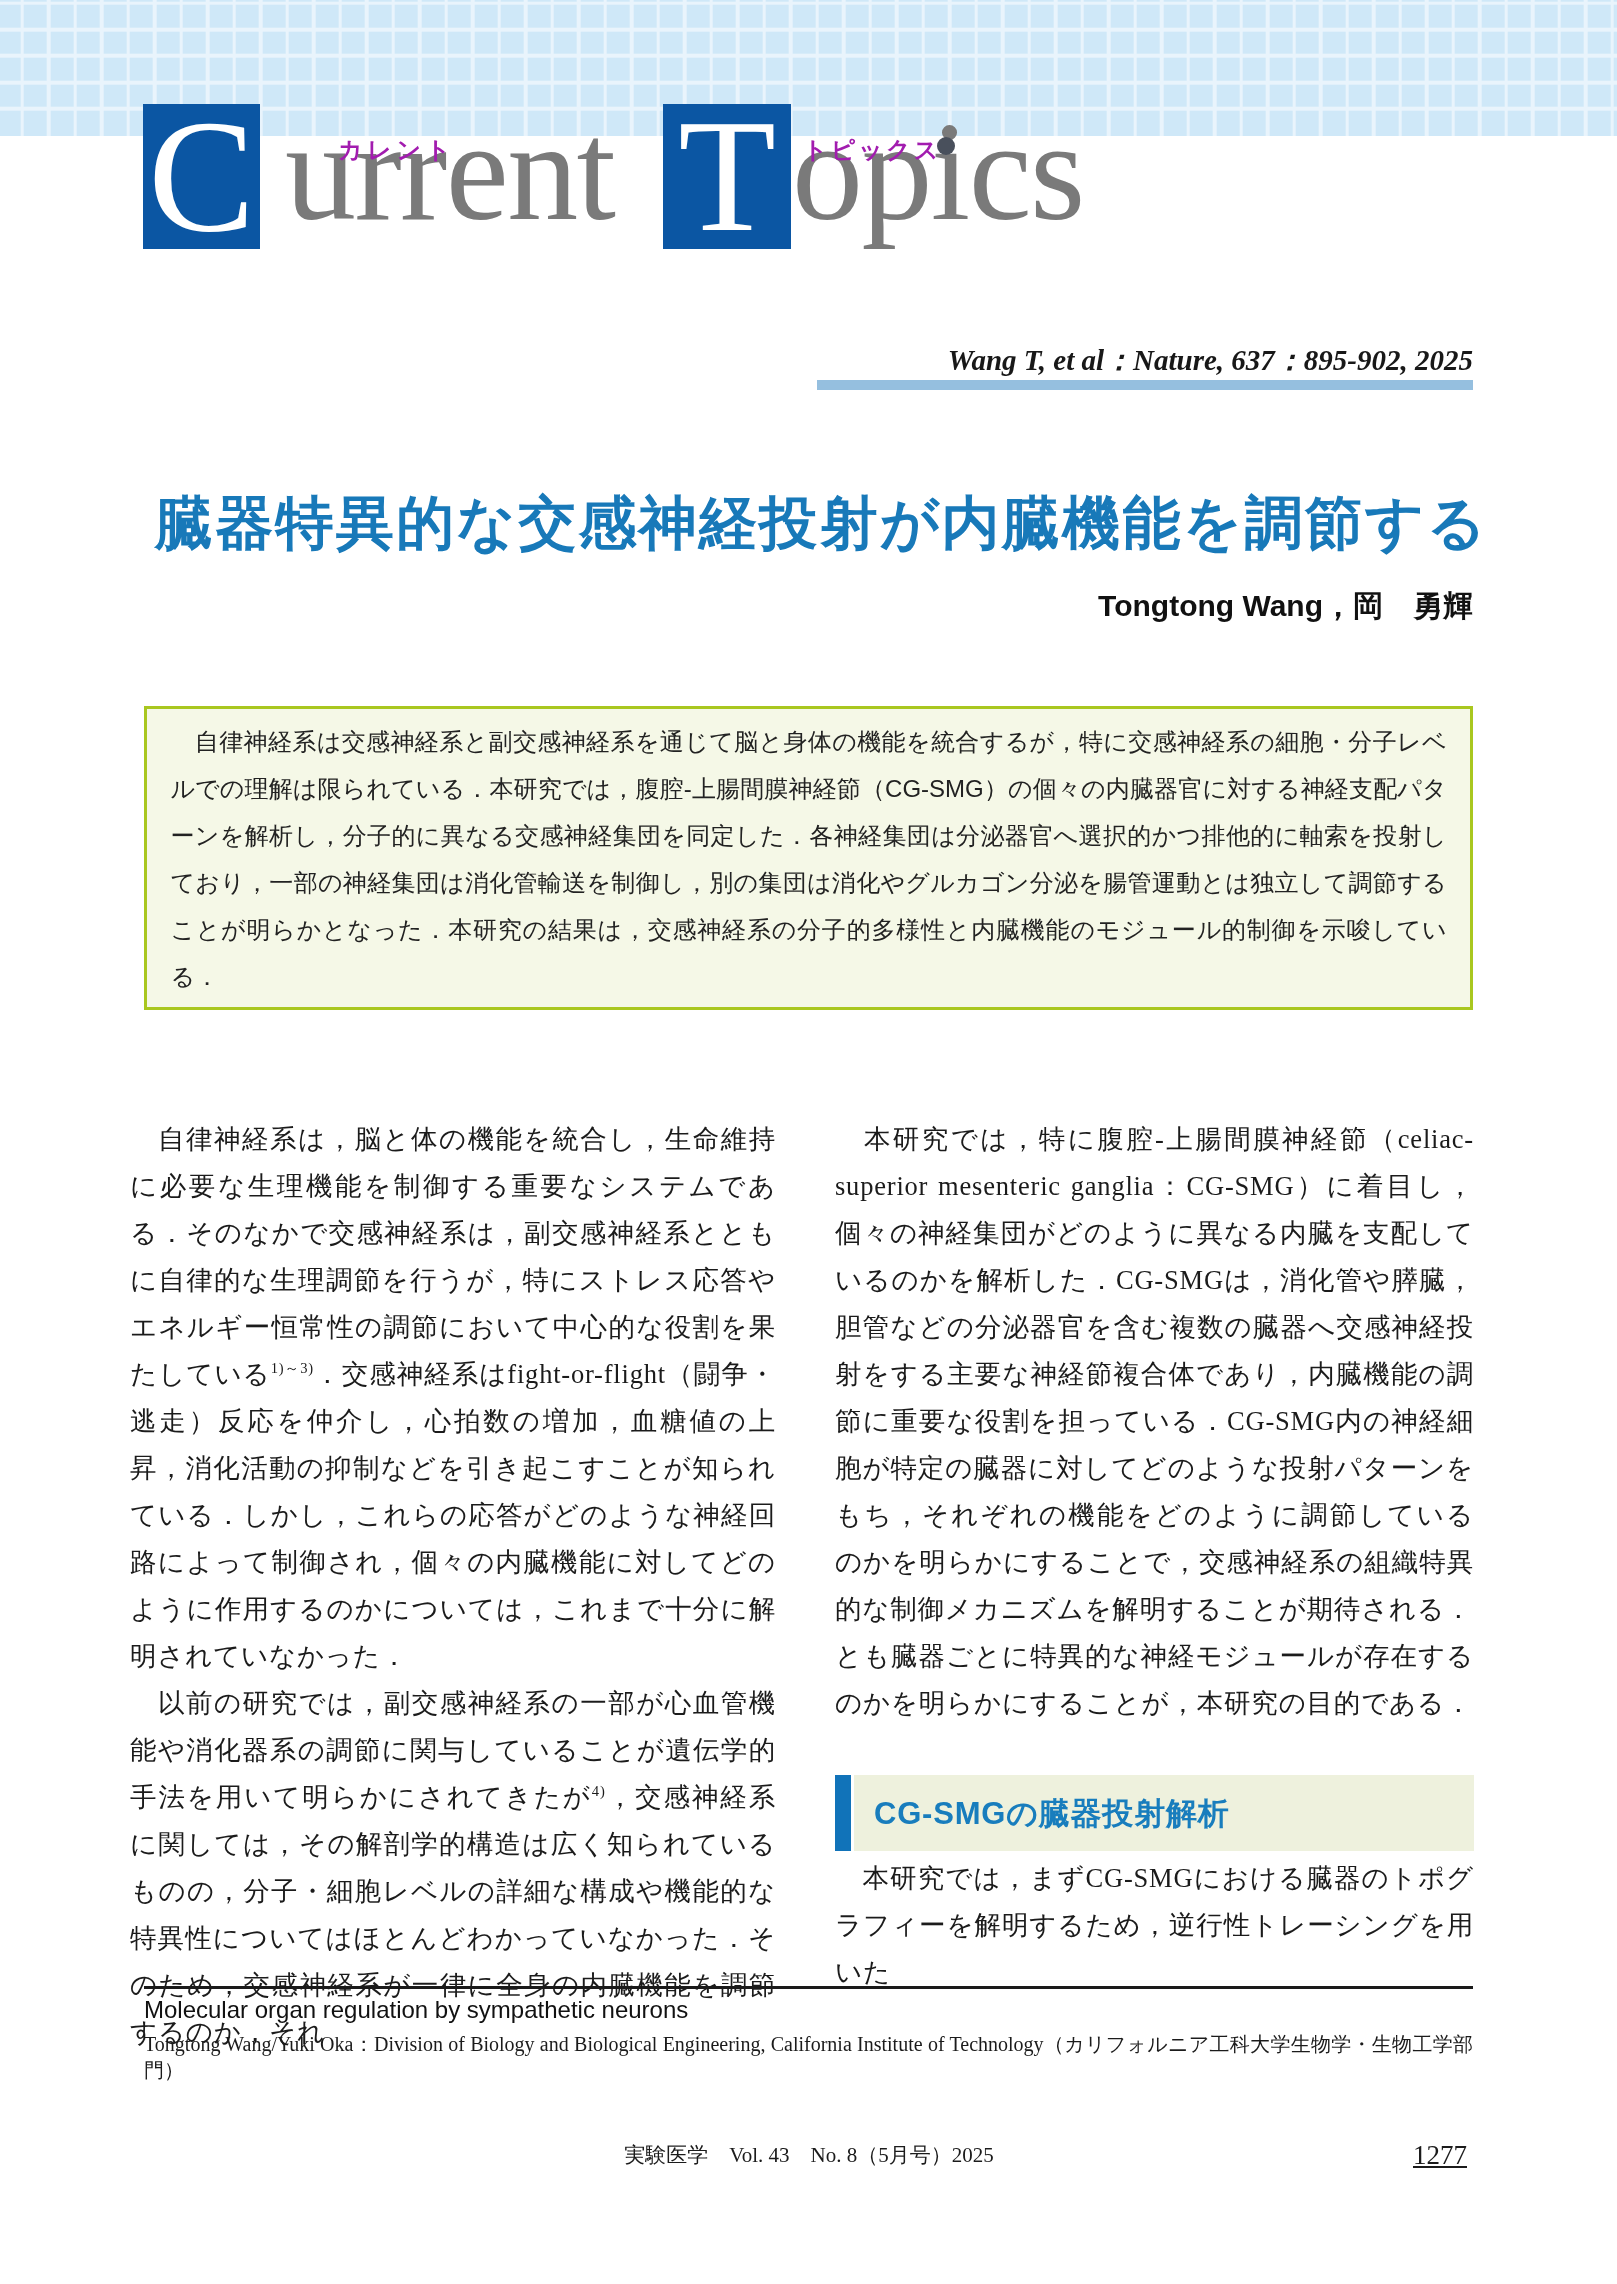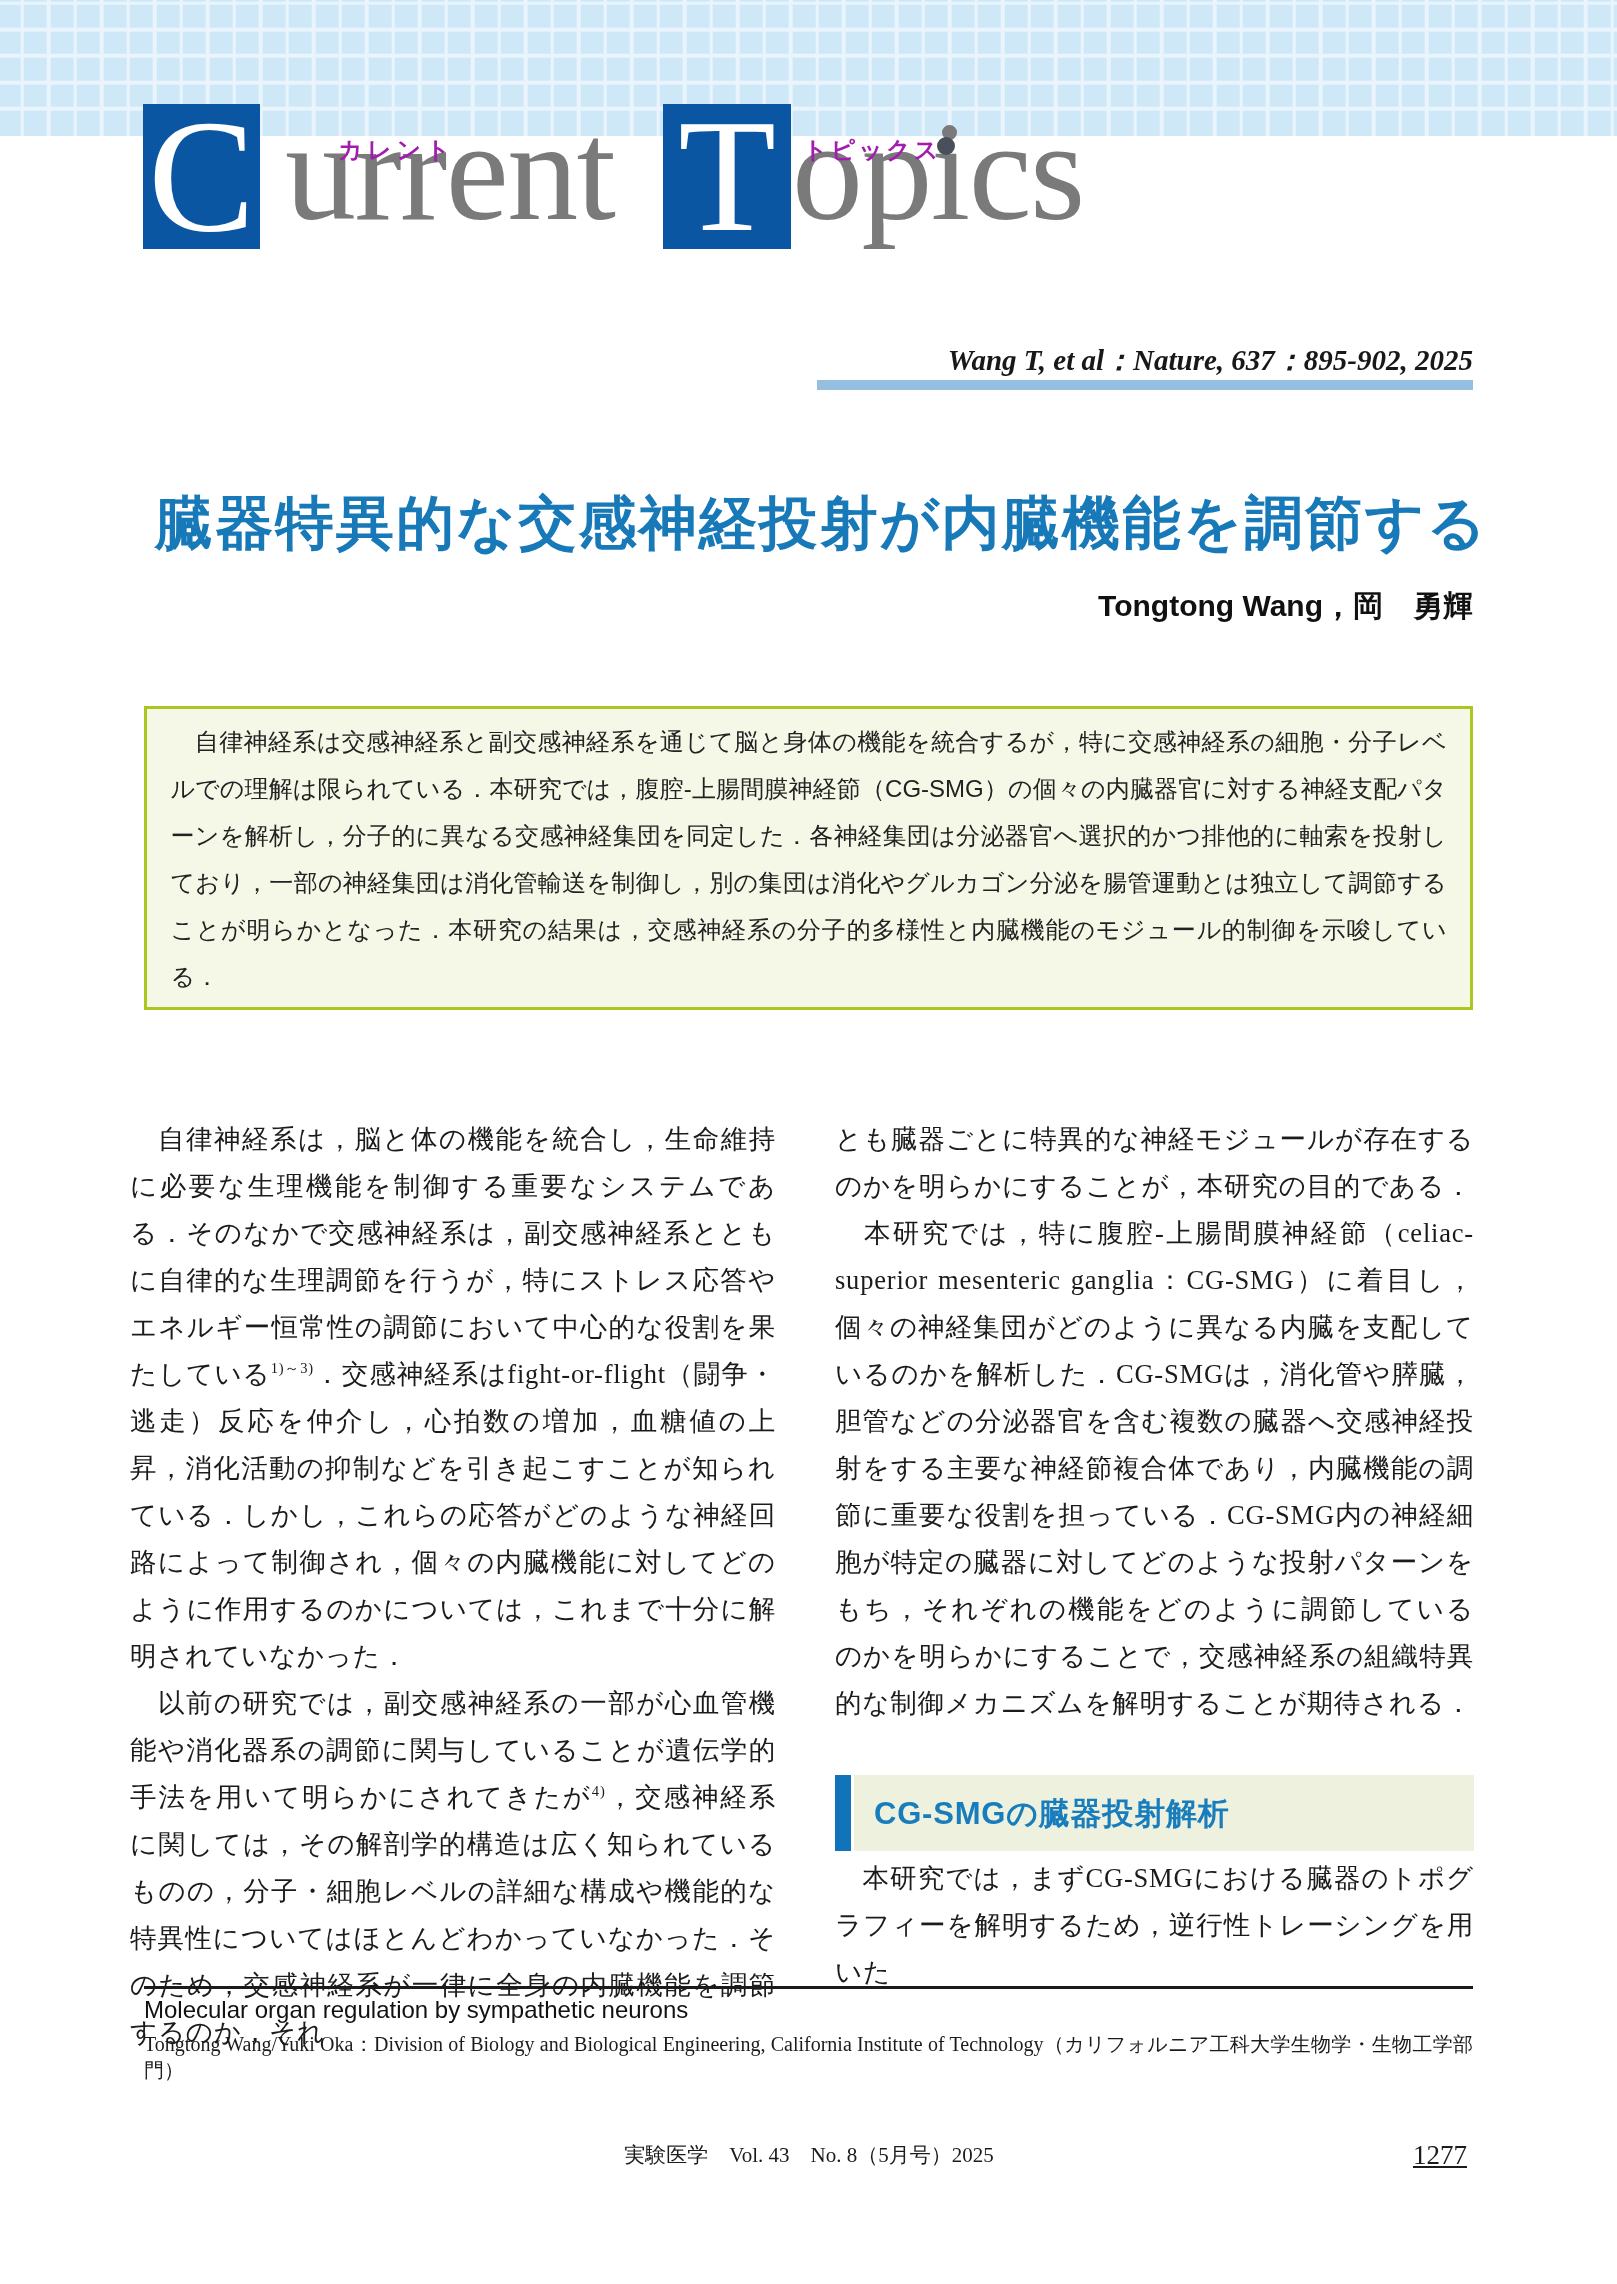--- a/index.html
+++ b/index.html
@@ -213,22 +213,22 @@
   <div class="authors">Tongtong Wang，岡　勇輝</div>
 
   <div class="abstract">　自律神経系は交感神経系と副交感神経系を通じて脳と身体の機能を統合するが，特に交感神経系の細胞・分子レベルでの理解は限られている．本研究では，腹腔-上腸間膜神経節（CG-SMG）の個々の内臓器官に対する神経支配パターンを解析し，分子的に異なる交感神経集団を同定した．各神経集団は分泌器官へ選択的かつ排他的に軸索を投射しており，一部の神経集団は消化管輸送を制御し，別の集団は消化やグルカゴン分泌を腸管運動とは独立して調節することが明らかとなった．本研究の結果は，交感神経系の分子的多様性と内臓機能のモジュール的制御を示唆している．</div>
 
   <div class="col col-left">
     <p>　自律神経系は，脳と体の機能を統合し，生命維持に必要な生理機能を制御する重要なシステムである．そのなかで交感神経系は，副交感神経系とともに自律的な生理調節を行うが，特にストレス応答やエネルギー恒常性の調節において中心的な役割を果たしている<sup>1)～3)</sup>．交感神経系はfight-or-flight（闘争・逃走）反応を仲介し，心拍数の増加，血糖値の上昇，消化活動の抑制などを引き起こすことが知られている．しかし，これらの応答がどのような神経回路によって制御され，個々の内臓機能に対してどのように作用するのかについては，これまで十分に解明されていなかった．</p>
     <p>　以前の研究では，副交感神経系の一部が心血管機能や消化器系の調節に関与していることが遺伝学的手法を用いて明らかにされてきたが<sup>4)</sup>，交感神経系に関しては，その解剖学的構造は広く知られているものの，分子・細胞レベルの詳細な構成や機能的な特異性についてはほとんどわかっていなかった．そのため，交感神経系が一律に全身の内臓機能を調節するのか，それ</p>
   </div>
 
   <div class="col col-right">
+    <p>　本研究では，特に腹腔-上腸間膜神経節（celiac-superior mesenteric ganglia：CG-SMG）に着目し，個々の神経集団がどのように異なる内臓を支配しているのかを解析した．CG-SMGは，消化管や膵臓，胆管などの分泌器官を含む複数の臓器へ交感神経投射をする主要な神経節複合体であり，内臓機能の調節に重要な役割を担っている．CG-SMG内の神経細胞が特定の臓器に対してどのような投射パターンをもち，それぞれの機能をどのように調節しているのかを明らかにすることで，交感神経系の組織特異的な制御メカニズムを解明することが期待される．</p>
     <p>とも臓器ごとに特異的な神経モジュールが存在するのかを明らかにすることが，本研究の目的である．</p>
-    <p>　本研究では，特に腹腔-上腸間膜神経節（celiac-superior mesenteric ganglia：CG-SMG）に着目し，個々の神経集団がどのように異なる内臓を支配しているのかを解析した．CG-SMGは，消化管や膵臓，胆管などの分泌器官を含む複数の臓器へ交感神経投射をする主要な神経節複合体であり，内臓機能の調節に重要な役割を担っている．CG-SMG内の神経細胞が特定の臓器に対してどのような投射パターンをもち，それぞれの機能をどのように調節しているのかを明らかにすることで，交感神経系の組織特異的な制御メカニズムを解明することが期待される．</p>
     <div class="section-heading">
       <span class="sh-bar"></span>
       <span class="sh-body">
         <span class="sh-text">CG-SMGの臓器投射解析</span>
       </span>
     </div>
     <p>　本研究では，まずCG-SMGにおける臓器のトポグラフィーを解明するため，逆行性トレーシングを用いた</p>
   </div>
 
   <div class="rule"></div>

